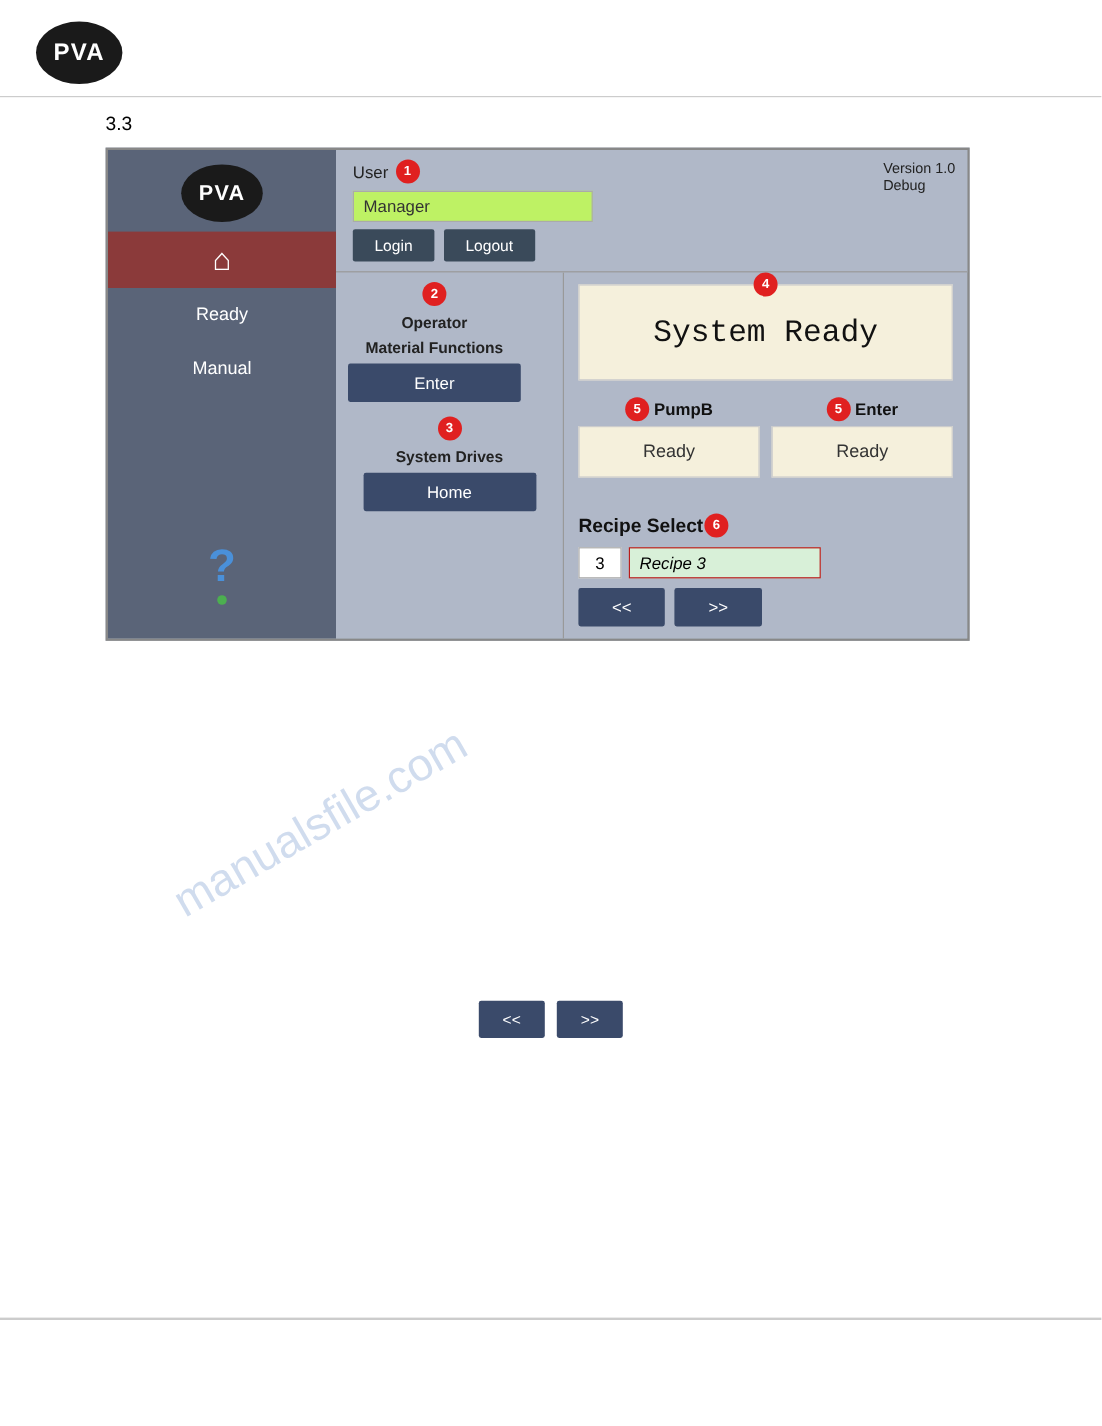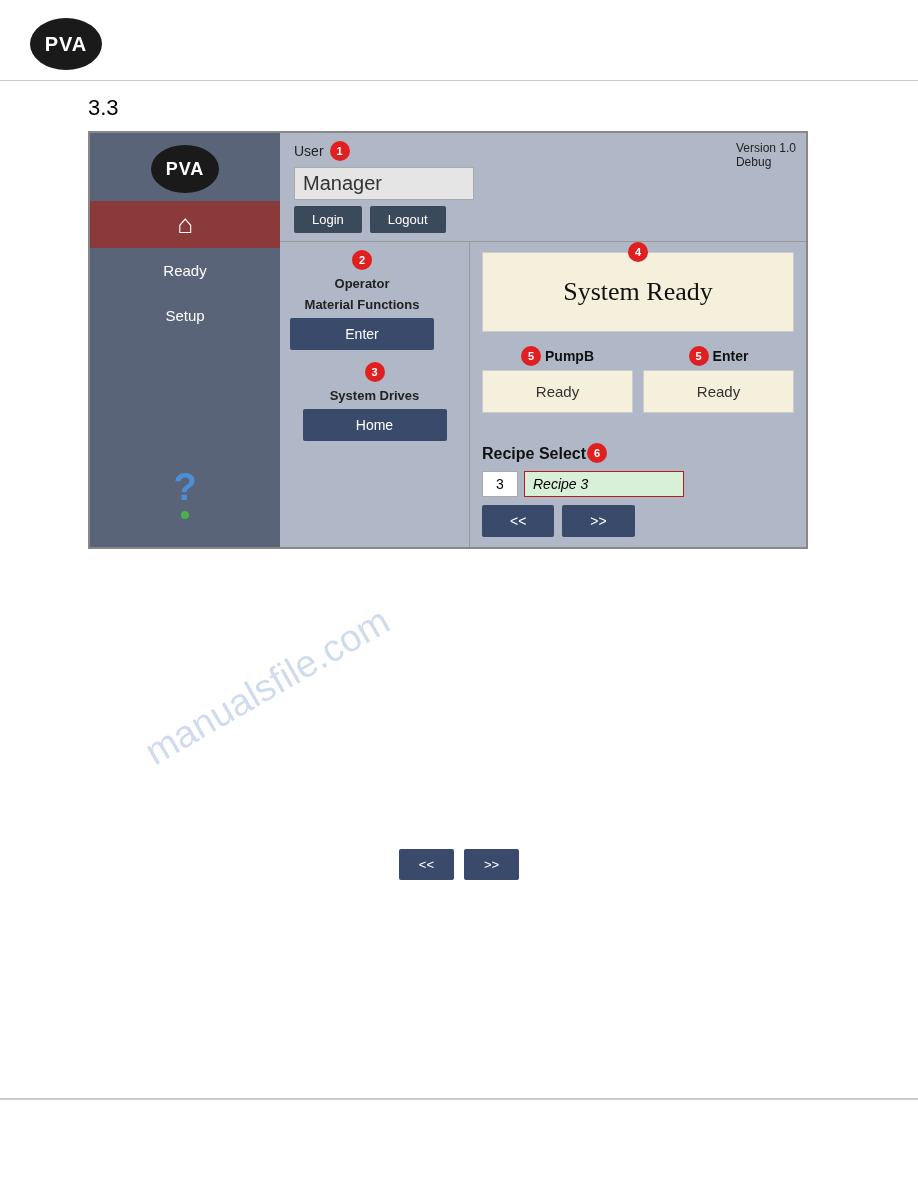--- a/index.html
+++ b/index.html
@@ -139,26 +139,26 @@
       background: #e02020;
       color: white;
       border-radius: 50%;
       width: 20px;
       height: 20px;
       font-size: 11px;
       font-weight: bold;
     }
 
     .user-input {
-      background: #e5e5e5;
+      background: #bef264;
       border: 1px solid #aaa;
       padding: 4px 8px;
-      font-size: 20px;
+      font-size: 14px;
       color: #333;
-      width: 180px;
+      width: 200px;
     }
 
     .auth-buttons {
       display: flex;
       gap: 8px;
     }
 
     .btn-dark {
       background: #3a4a5a;
       color: white;
@@ -219,21 +219,21 @@
 
     
     .system-ready-box {
       flex: 1;
       background: #f5f0dc;
       border: 1px solid #ccc;
       display: flex;
       align-items: center;
       justify-content: center;
       font-size: 26px;
-      font-family: Liberation Serif, serif;
+      font-family: Liberation Mono, monospace;
       color: #111;
       min-height: 80px;
       position: relative;
     }
 
     
     .pump-section {
       display: flex;
       gap: 10px;
       margin-top: 4px;
@@ -395,21 +395,21 @@
     .sidebar-bottom {
       flex: 1;
       display: flex;
       flex-direction: column;
       justify-content: flex-end;
       padding-bottom: 12px;
       align-items: center;
     }
 
     .section-label {
-      font-size: 22px;
+      font-size: 16px;
       padding: 14px 88px 10px;
     }
   </style>
 </head>
 <body>
 
 <div class="header">
   <div class="pva-logo">
     <span>PVA</span>
   </div>
@@ -428,24 +428,24 @@
       </div>
 
       <div class="nav-item home-item">
         <span class="home-icon">⌂</span>
       </div>
 
       <div class="nav-item">
         <span class="nav-item-label">Ready</span>
       </div>
 
-
       <div class="nav-item">
-        <span class="nav-item-label">Setup</span>
-      </div>
+        <span class="nav-item-label">Manual</span>
+      </div>
+
 
       <div class="sidebar-bottom">
         <div class="help-icon">
           <span>?</span>
           <div class="help-dot"></div>
         </div>
       </div>
     </div>
 
     <div class="main-panel">

